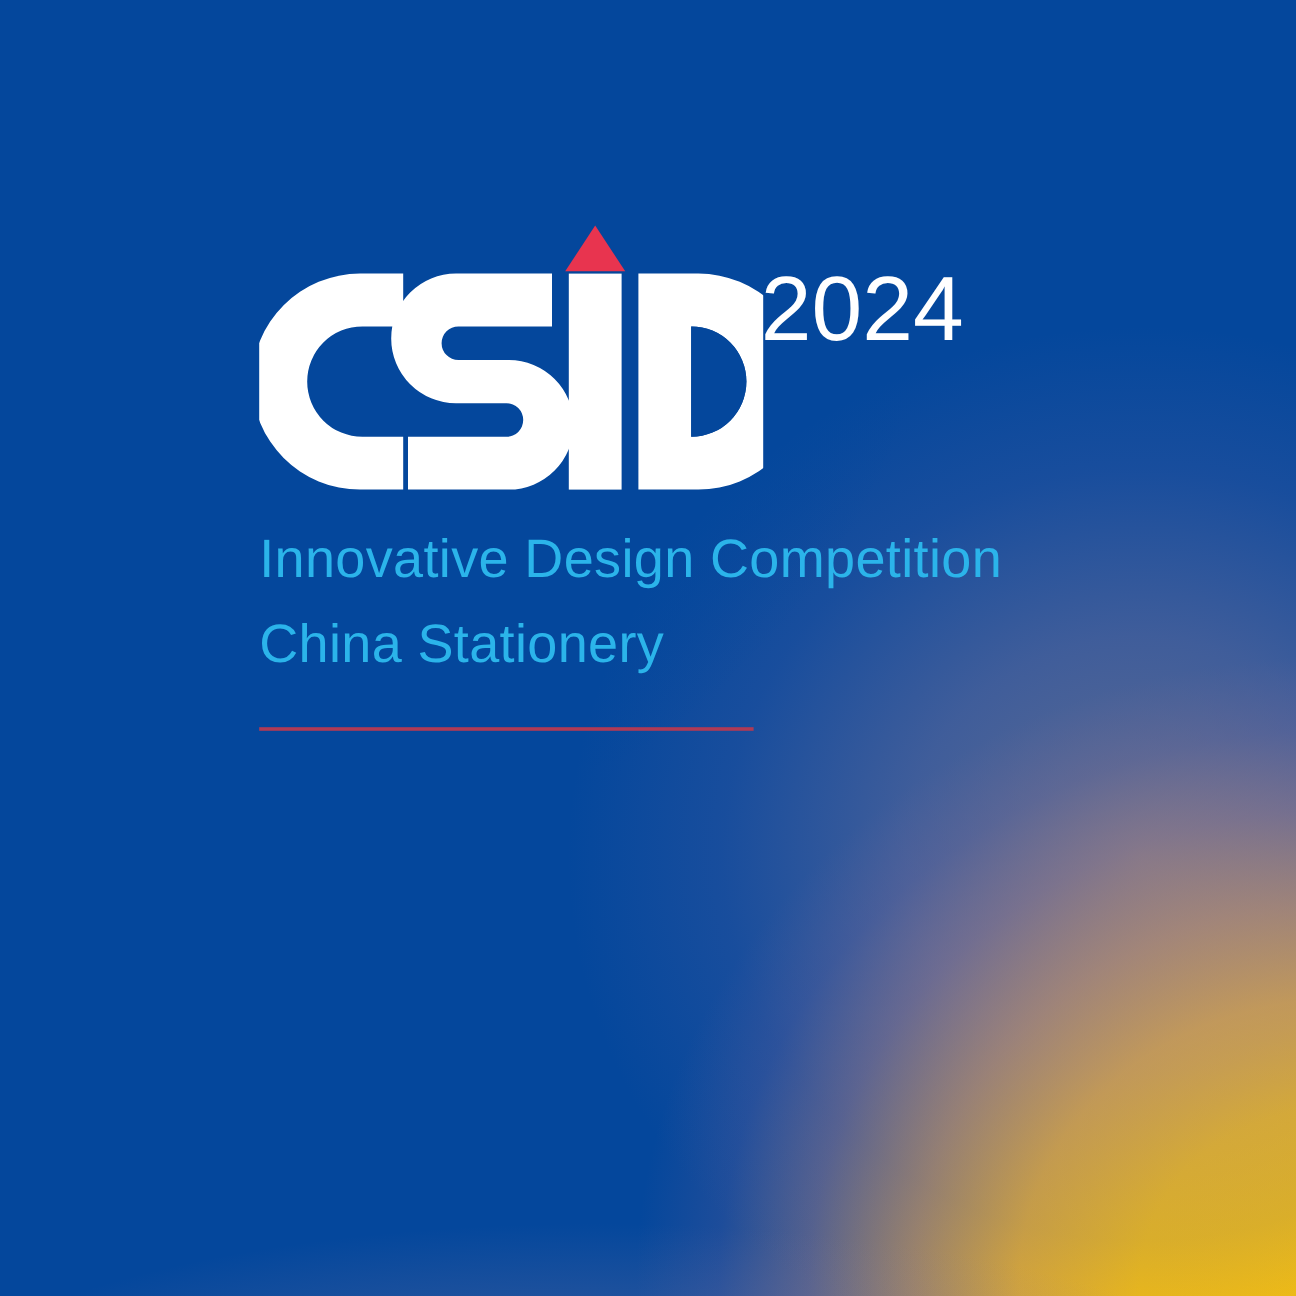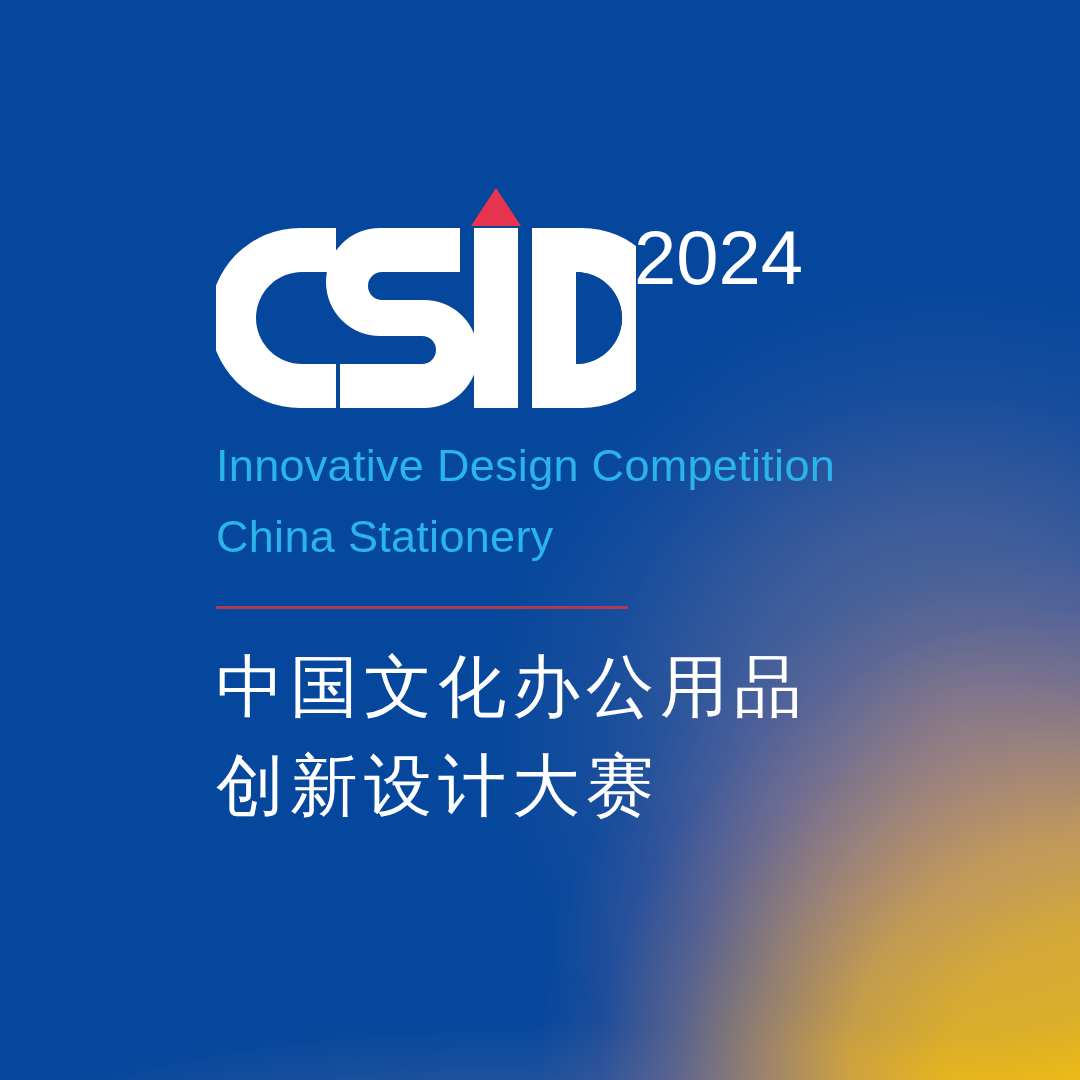--- a/index.html
+++ b/index.html
@@ -207,19 +207,15 @@
       <div class="logo-year">2024</div>
     </div>
 
     <div class="subtitle">
       <span class="subtitle-line">Innovative Design Competition</span>
       <span class="subtitle-line">China Stationery</span>
     </div>
 
     <div class="divider"></div>
 
-    <div class="cn-title">
-      <span class="cn-line">中国文化办公用品</span>
-      <span class="cn-line">创新设计大赛</span>
-    </div>
 
   </div>
 </div>
 
 </body></html>

